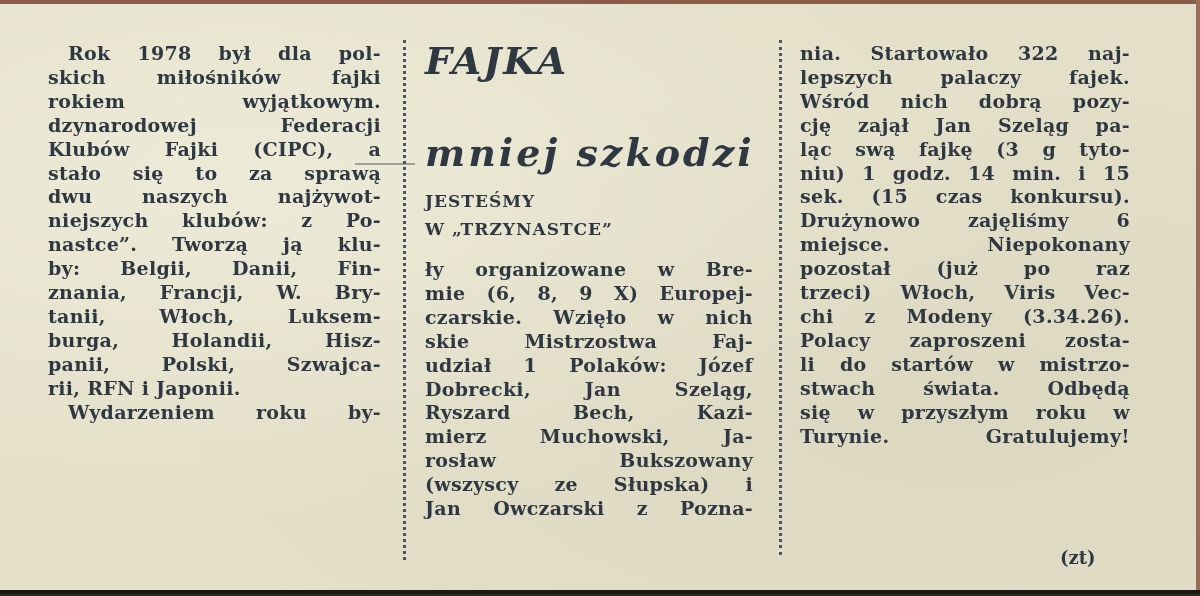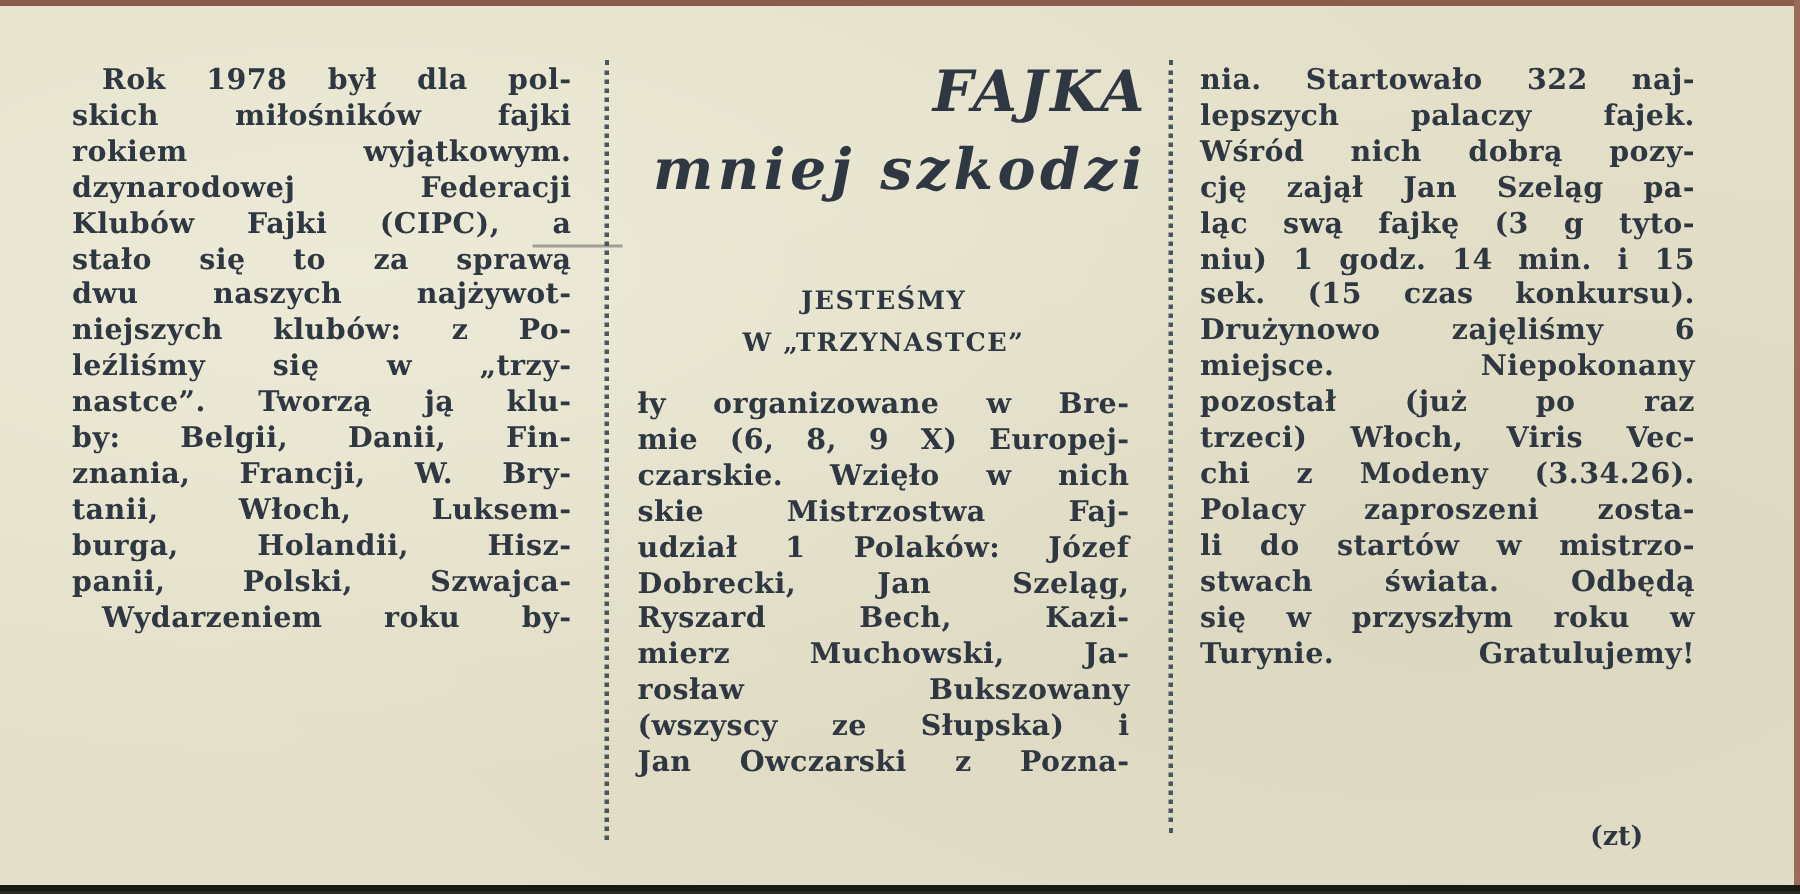--- a/index.html
+++ b/index.html
@@ -71,40 +71,39 @@
     .divider-2 { left: 779px; top: 40px; height: 515px; }
     .headline {
       position: absolute;
       left: 425px;
       top: 38px;
       width: 340px;
       font-family: "DejaVu Serif", serif;
       font-style: italic;
       font-weight: bold;
       color: #2f3842;
-      text-align: right;
     }
     .headline-1 {
       display: block;
       font-size: 38px;
       letter-spacing: 2px;
       line-height: 46px;
     }
     .headline-2 {
       display: block;
       font-size: 38px;
       letter-spacing: 3px;
       line-height: 58px;
+      margin-top: 40px;
     }
     .subhead {
       position: absolute;
       left: 425px;
       top: 187px;
       width: 328px;
-      text-align: center;
       font-family: "DejaVu Serif", serif;
       font-weight: bold;
       font-size: 17px;
       line-height: 28px;
       letter-spacing: 1px;
       color: #2f3842;
     }
     .signature {
       position: absolute;
       left: 1060px;
@@ -132,27 +131,27 @@
 
   <div class="column col-1">
     <span class="line indent">Rok 1978 był dla pol-</span>
     <span class="line">skich miłośników fajki</span>
     <span class="line">rokiem wyjątkowym.</span>
     <span class="line">dzynarodowej Federacji</span>
     <span class="line">Klubów Fajki (CIPC), a</span>
     <span class="line">stało się to za sprawą</span>
     <span class="line">dwu naszych najżywot-</span>
     <span class="line">niejszych klubów: z Po-</span>
-    <span class="line">leźliśmy się w „trzy-</span>
     <span class="line">nastce”. Tworzą ją klu-</span>
     <span class="line">by: Belgii, Danii, Fin-</span>
     <span class="line">znania, Francji, W. Bry-</span>
     <span class="line">tanii, Włoch, Luksem-</span>
     <span class="line">burga, Holandii, Hisz-</span>
     <span class="line">panii, Polski, Szwajca-</span>
+    <span class="line last">rii, RFN i Japonii.</span>
     <span class="line indent">Wydarzeniem roku by-</span>
   </div>
 
   <div class="divider divider-1"></div>
 
   <div class="headline">
     <span class="headline-1">FAJKA</span>
     <span class="headline-2">mniej szkodzi</span>
   </div>
 

